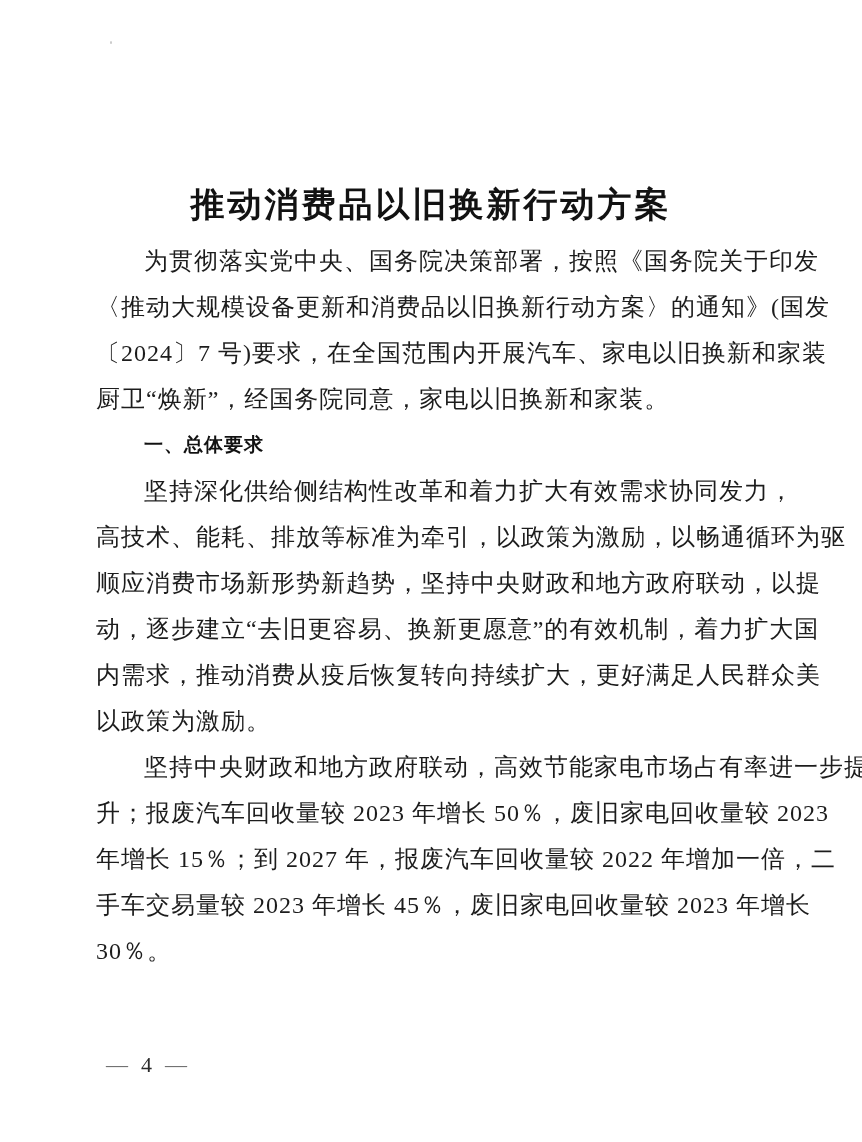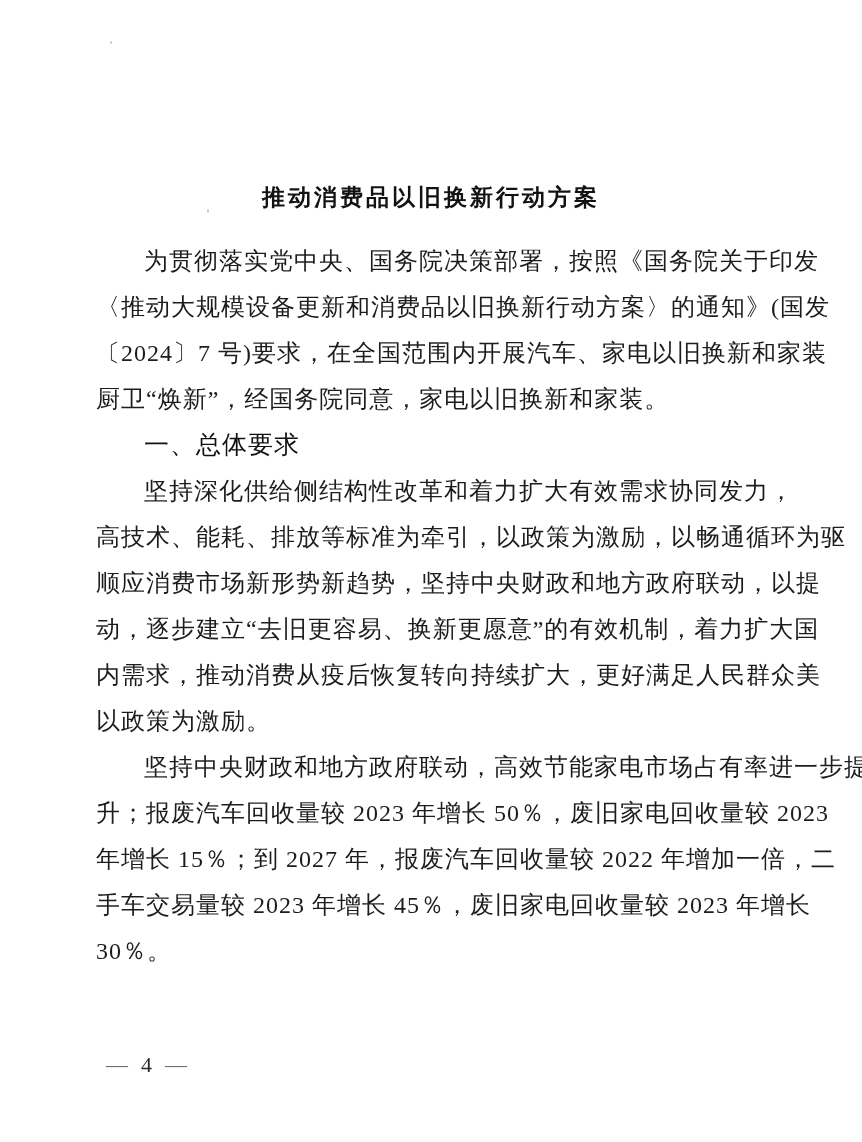--- a/index.html
+++ b/index.html
@@ -16,21 +16,21 @@
     font-family: "Liberation Serif", "DejaVu Serif", serif;
     color: #1c1c1c;
     overflow: hidden;
   }
   .doc-title {
     position: absolute;
     top: 144px;
     left: 0;
     width: 100%;
     text-align: center;
-    font-size: 23px;
+    font-size: 34px;
     font-weight: bold;
     letter-spacing: 3px;
     color: #121212;
     margin-top: 38px;
   }
   .body-text {
     position: absolute;
     left: 96px;
     top: 238px;
     width: 684px;
@@ -47,22 +47,22 @@
   }
   .para .line.last {
     text-align-last: left;
   }
   .para .line:first-child {
     text-indent: 48px;
   }
   .section-heading {
     height: 46px;
     line-height: 46px;
-    font-weight: normal;
-    font-size: 25px;
+    font-weight: bold;
+    font-size: 19px;
     padding-left: 48px;
     color: #111111;
     letter-spacing: 1px;
   }
   .footer {
     position: absolute;
     left: 106px;
     top: 1050px;
     display: flex;
     align-items: center;

